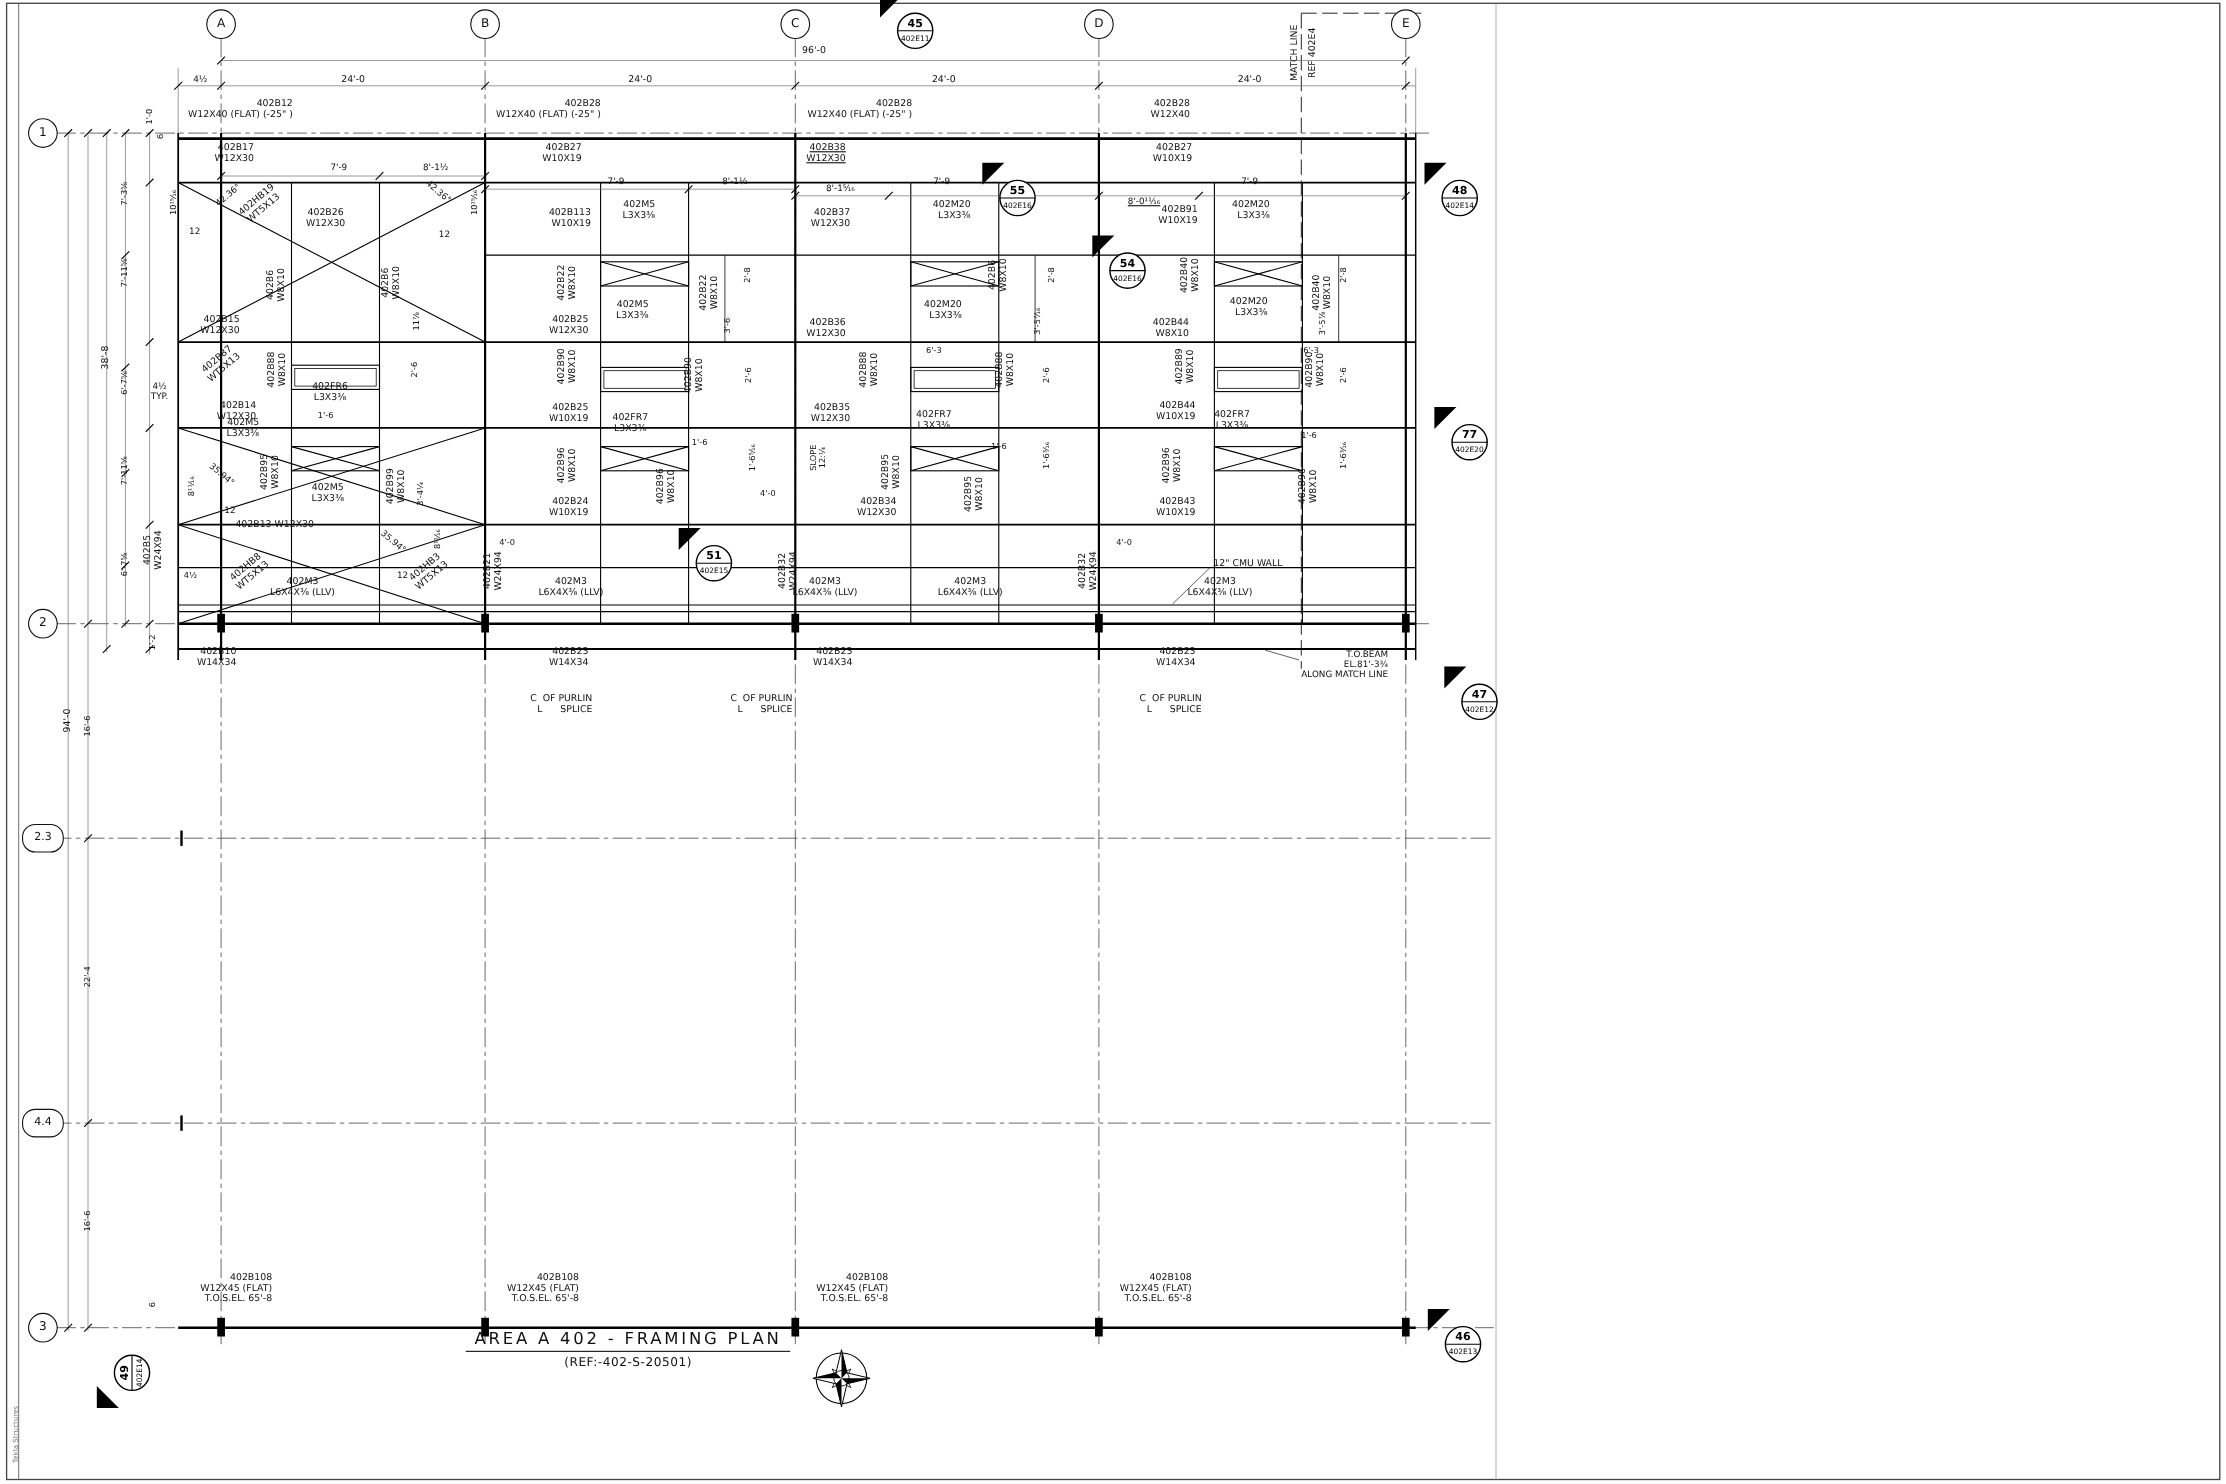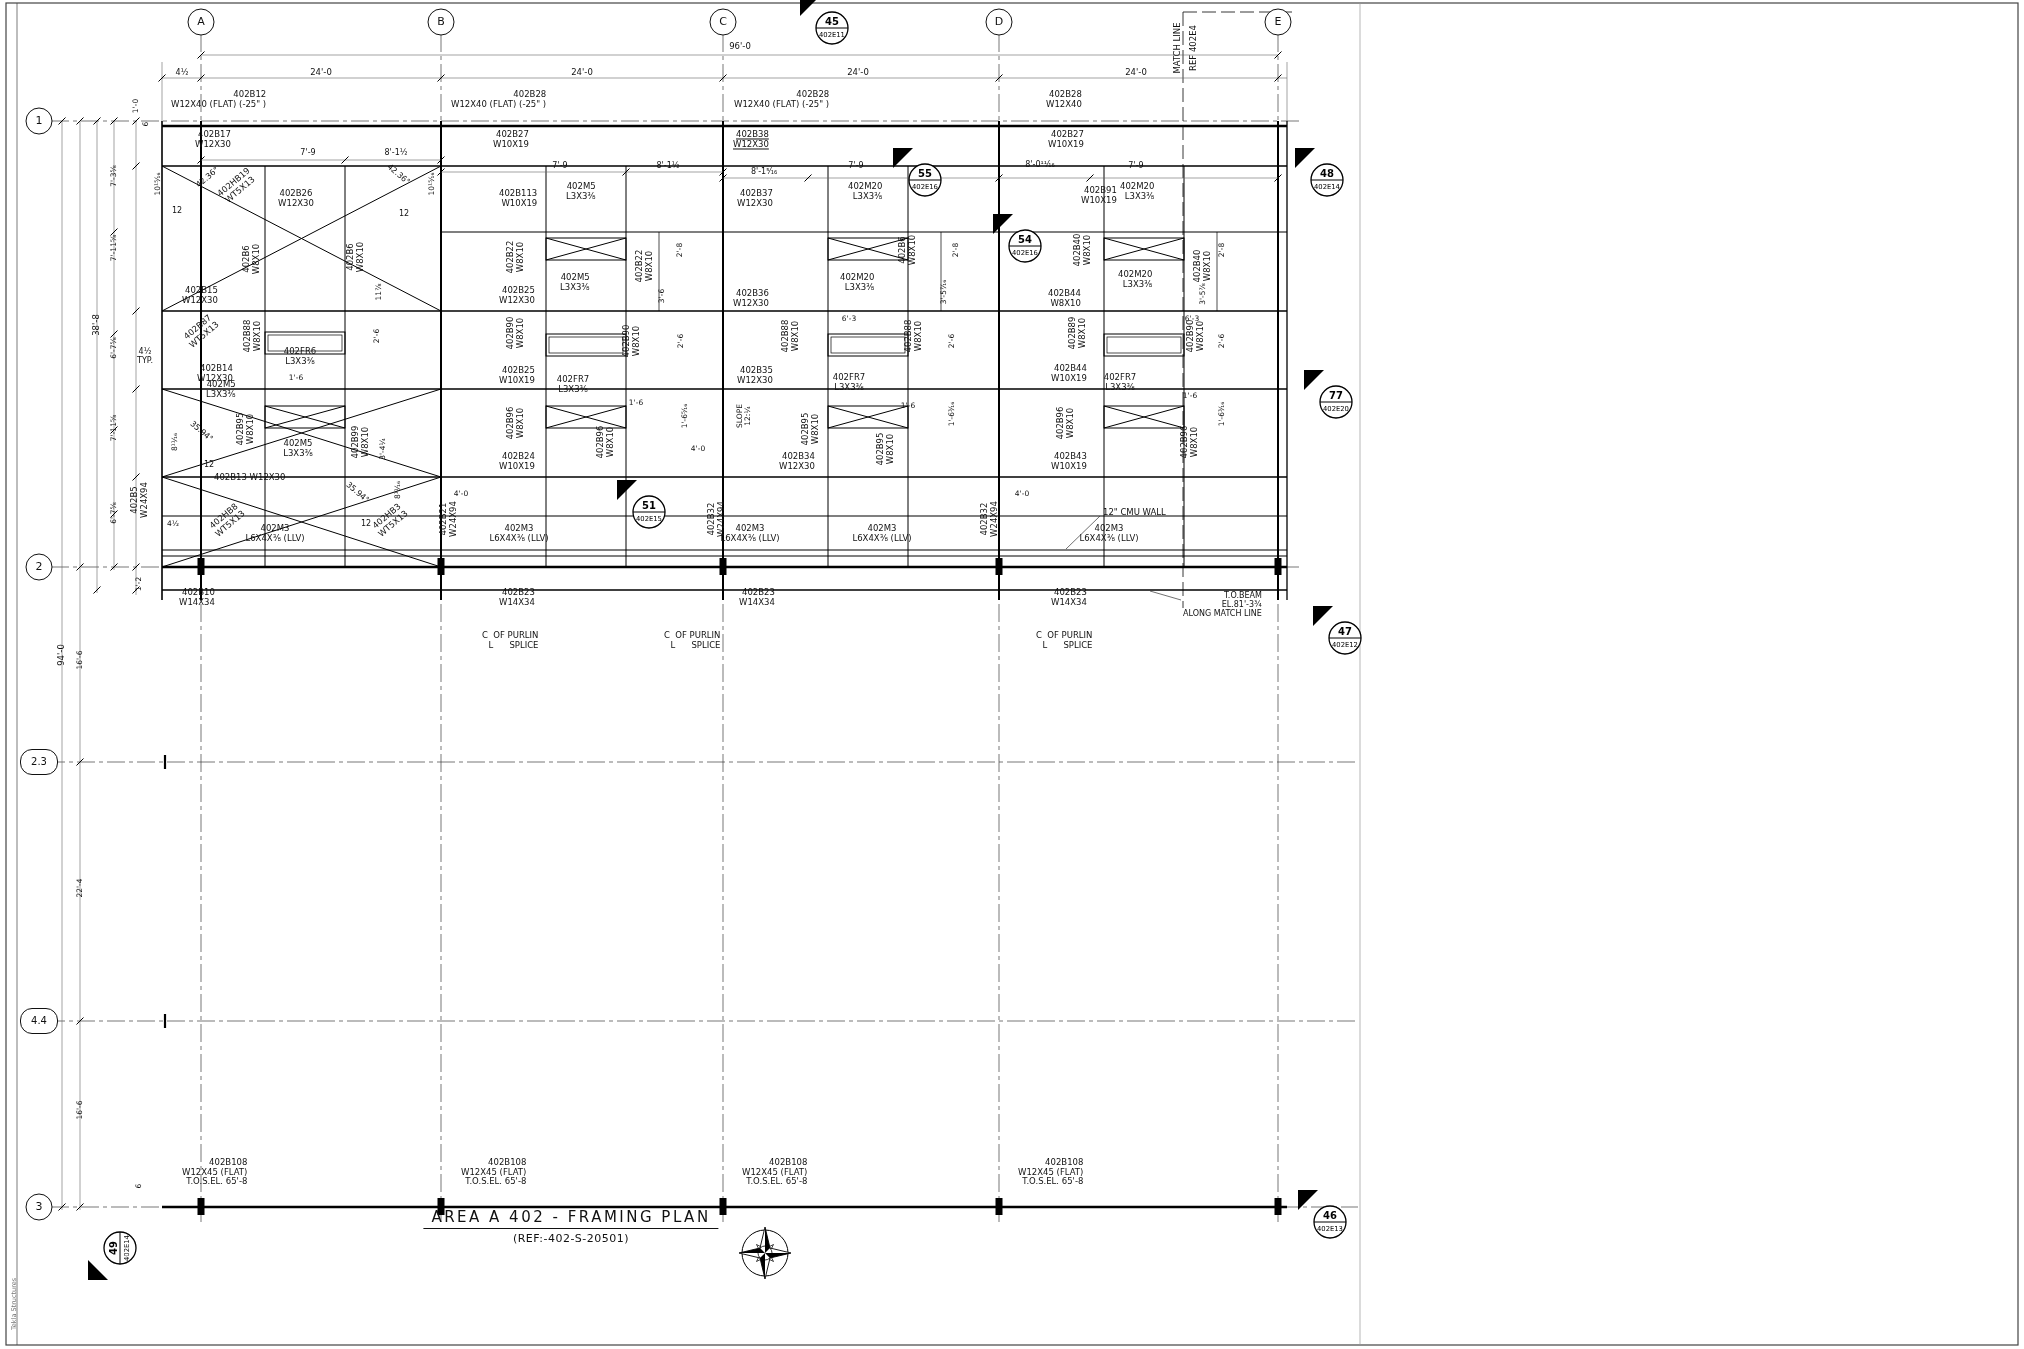--- a/index.html
+++ b/index.html
@@ -215,41 +215,41 @@
       <div class="lbl left" style="left: 733px; top: 140px; transform: translate(0px, -50%); text-decoration: underline;">402B38
 W12X30</div>
       <div class="lbl left" style="left: 1048px; top: 140px; transform: translate(0px, -50%);">402B27
 W10X19</div>
       <div class="lbl" style="left: 308px; top: 153px; font-size: 8px; transform: translate(-50%, -50%);">7'-9</div>
       <div class="lbl" style="left: 396px; top: 153px; font-size: 8px; transform: translate(-50%, -50%);">8'-1½</div>
       <div class="lbl" style="left: 560px; top: 166px; font-size: 8px; transform: translate(-50%, -50%);">7'-9</div>
       <div class="lbl" style="left: 668px; top: 166px; font-size: 8px; transform: translate(-50%, -50%);">8'-1½</div>
       <div class="lbl" style="left: 764px; top: 172px; font-size: 8px; transform: translate(-50%, -50%);">8'-1⁵⁄₁₆</div>
       <div class="lbl" style="left: 856px; top: 166px; font-size: 8px; transform: translate(-50%, -50%);">7'-9</div>
-      <div class="lbl" style="left: 1040px; top: 165px; font-size: 8px; transform: translate(-50%, -50%);">8'-0¹¹⁄₁₆</div>
+      <div class="lbl" style="left: 1040px; top: 184px; font-size: 8px; transform: translate(-50%, -50%); text-decoration: underline;">8'-0¹¹⁄₁₆</div>
       <div class="lbl" style="left: 1136px; top: 166px; font-size: 8px; transform: translate(-50%, -50%);">7'-9</div>
       <div class="lbl" style="left: 158px; top: 184px; font-size: 7.5px; transform: translate(-50%, -50%) rotate(-90deg);">10¹⁵⁄₁₆</div>
       <div class="lbl" style="left: 432px; top: 184px; font-size: 7.5px; transform: translate(-50%, -50%) rotate(-90deg);">10¹⁵⁄₁₆</div>
       <div class="lbl" style="left: 208px; top: 178px; font-size: 8px; transform: translate(-50%, -50%) rotate(-40deg);">42.36°</div>
       <div class="lbl" style="left: 237px; top: 186px; transform: translate(-50%, -50%) rotate(-40deg);">402HB19
 WT5X13</div>
       <div class="lbl" style="left: 398px; top: 175px; font-size: 8px; transform: translate(-50%, -50%) rotate(40deg);">42.36°</div>
       <div class="lbl" style="left: 177px; top: 211px; font-size: 8px; transform: translate(-50%, -50%);">12</div>
       <div class="lbl" style="left: 404px; top: 214px; font-size: 8px; transform: translate(-50%, -50%);">12</div>
       <div class="lbl" style="left: 296px; top: 199px; transform: translate(-50%, -50%);">402B26
 W12X30</div>
       <div class="lbl left" style="left: 499px; top: 199px; transform: translate(0px, -50%);">402B113
 W10X19</div>
       <div class="lbl left" style="left: 566px; top: 192px; transform: translate(0px, -50%);">402M5
 L3X3⅜</div>
       <div class="lbl left" style="left: 737px; top: 199px; transform: translate(0px, -50%);">402B37
 W12X30</div>
       <div class="lbl left" style="left: 848px; top: 192px; transform: translate(0px, -50%);">402M20
 L3X3⅜</div>
-      <div class="lbl left" style="left: 1053px; top: 196px; transform: translate(0px, -50%); margin-left: 28px;">402B91
+      <div class="lbl left" style="left: 1053px; top: 196px; transform: translate(0px, -50%);">402B91
 W10X19</div>
       <div class="lbl left" style="left: 1120px; top: 192px; transform: translate(0px, -50%);">402M20
 L3X3⅜</div>
       <div class="lbl" style="left: 252px; top: 259px; transform: translate(-50%, -50%) rotate(-90deg);">402B6
 W8X10</div>
       <div class="lbl" style="left: 356px; top: 257px; transform: translate(-50%, -50%) rotate(-90deg);">402B6
 W8X10</div>
       <div class="lbl" style="left: 379px; top: 292px; font-size: 7.5px; transform: translate(-50%, -50%) rotate(-90deg);">11⅞</div>
       <div class="lbl" style="left: 516px; top: 257px; transform: translate(-50%, -50%) rotate(-90deg);">402B22
 W8X10</div>

